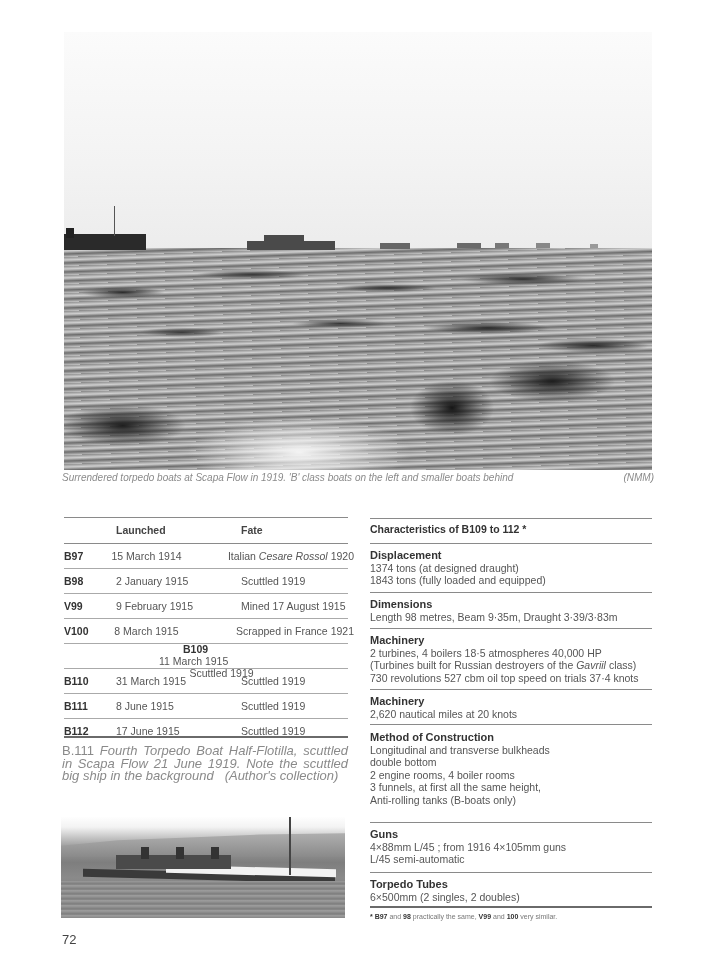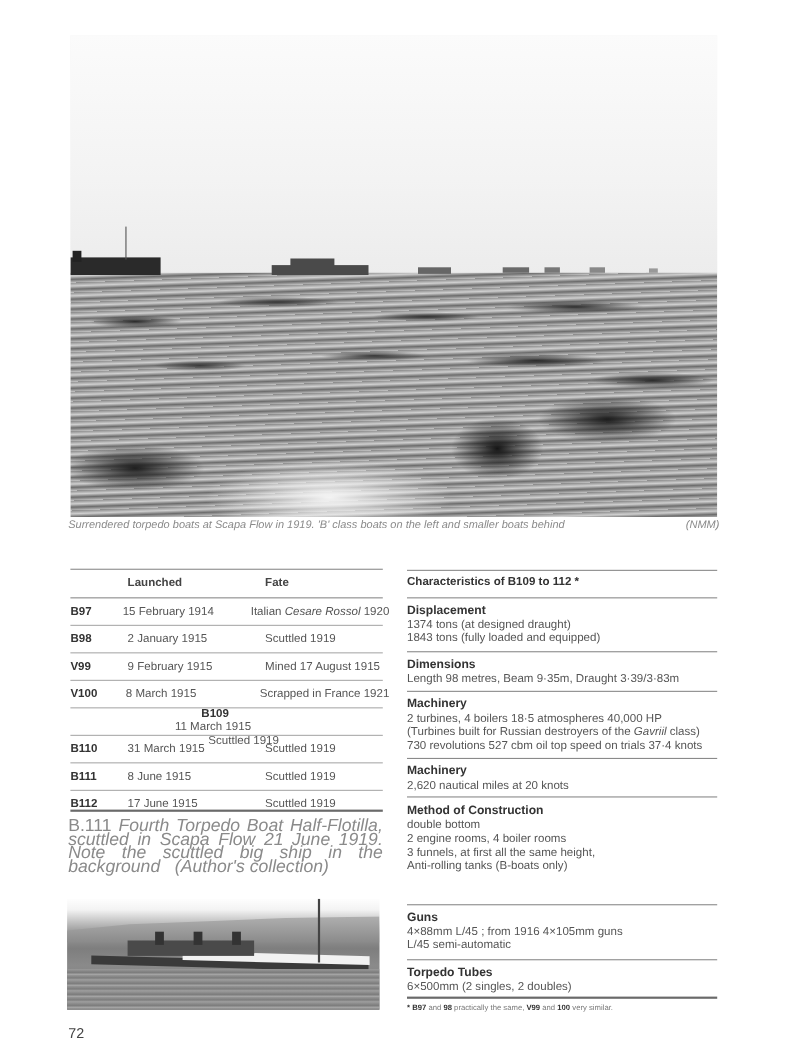--- a/index.html
+++ b/index.html
@@ -36,21 +36,21 @@
   }
   .rule { position: absolute; height: 1px; background: #8a8a8a; }
   .rule.thick { height: 2px; background: #6a6a6a; }
   .tbl { position: absolute; left: 64px; font-size: 10.5px; }
   .tbl-row { position: absolute; left: 0; width: 290px; height: 26px; display: flex; align-items: center; }
   .c-name { width: 52px; font-weight: bold; color: #333; }
   .c-launch { width: 100px; color: #555; }
   .c-fate { color: #555; white-space: nowrap; padding-left: 25px; }
   .c-head { font-weight: bold; color: #444; }
   .caption-small {
-    position: absolute; left: 62px; top: 745px; width: 286px; font-size: 16px; line-height: 12.5px;
+    position: absolute; left: 62px; top: 745px; width: 286px; font-size: 13px; line-height: 12.5px;
     font-style: italic; color: #8a8a8a; text-align: justify;
   }
   .photo-small {
     position: absolute; left: 61px; top: 817px; width: 284px; height: 101px; overflow: hidden;
     background: linear-gradient(to bottom, #fefefe 0%, #f3f3f3 10%, #9a9a9a 30%, #7e7e7e 45%, #8a8a8a 60%, #7a7a7a 100%);
   }
   .page-num { position: absolute; left: 62px; top: 932px; font-size: 13px; color: #444; }
   .char { position: absolute; left: 370px; width: 284px; font-size: 10.5px; color: #555; line-height: 12.5px; }
   .char .h { font-weight: bold; color: #333; font-size: 11px; }
   .char-title { position: absolute; left: 370px; top: 523px; font-size: 10.5px; font-weight: bold; color: #333; }
@@ -87,21 +87,21 @@
     <span class="c-name"></span>
     <span class="c-launch c-head">Launched</span>
     <span class="c-fate c-head">Fate</span>
   </div>
 </div>
 <div class="rule" style="left:64px;top:543px;width:284px;"></div>
 
 <div class="tbl" style="top:543px;">
   <div class="tbl-row" style="top:0;">
     <span class="c-name">B97</span>
-    <span class="c-launch">15 February 1914</span>
+    <span class="c-launch">15 March 1914</span>
     <span class="c-fate"><span>Italian </span><i>Cesare Rossol</i><span> 1920</span></span>
   </div>
   <div class="rule" style="left:0;top:25px;width:284px;background:#aaa;"></div>
   <div class="tbl-row" style="top:25px;">
     <span class="c-name">B98</span>
     <span class="c-launch">2 January 1915</span>
     <span class="c-fate">Scuttled 1919</span>
   </div>
   <div class="rule" style="left:0;top:50px;width:284px;background:#aaa;"></div>
   <div class="tbl-row" style="top:50px;">
@@ -186,20 +186,21 @@
 <div class="rule" style="left:370px;top:689px;width:282px;"></div>
 
 <div class="char" style="top:695px;">
   <div class="h">Machinery</div>
   <div>2,620 nautical miles at 20 knots</div>
 </div>
 <div class="rule" style="left:370px;top:724px;width:282px;"></div>
 
 <div class="char" style="top:731px;">
   <div class="h">Method of Construction</div>
+  <div>Longitudinal and transverse bulkheads</div>
   <div>double bottom</div>
   <div>2 engine rooms, 4 boiler rooms</div>
   <div>3 funnels, at first all the same height,</div>
   <div>Anti-rolling tanks (B-boats only)</div>
 </div>
 <div class="rule" style="left:370px;top:822px;width:282px;"></div>
 
 <div class="char" style="top:828px;">
   <div class="h">Guns</div>
   <div>4×88mm L/45 ; from 1916 4×105mm guns</div>

